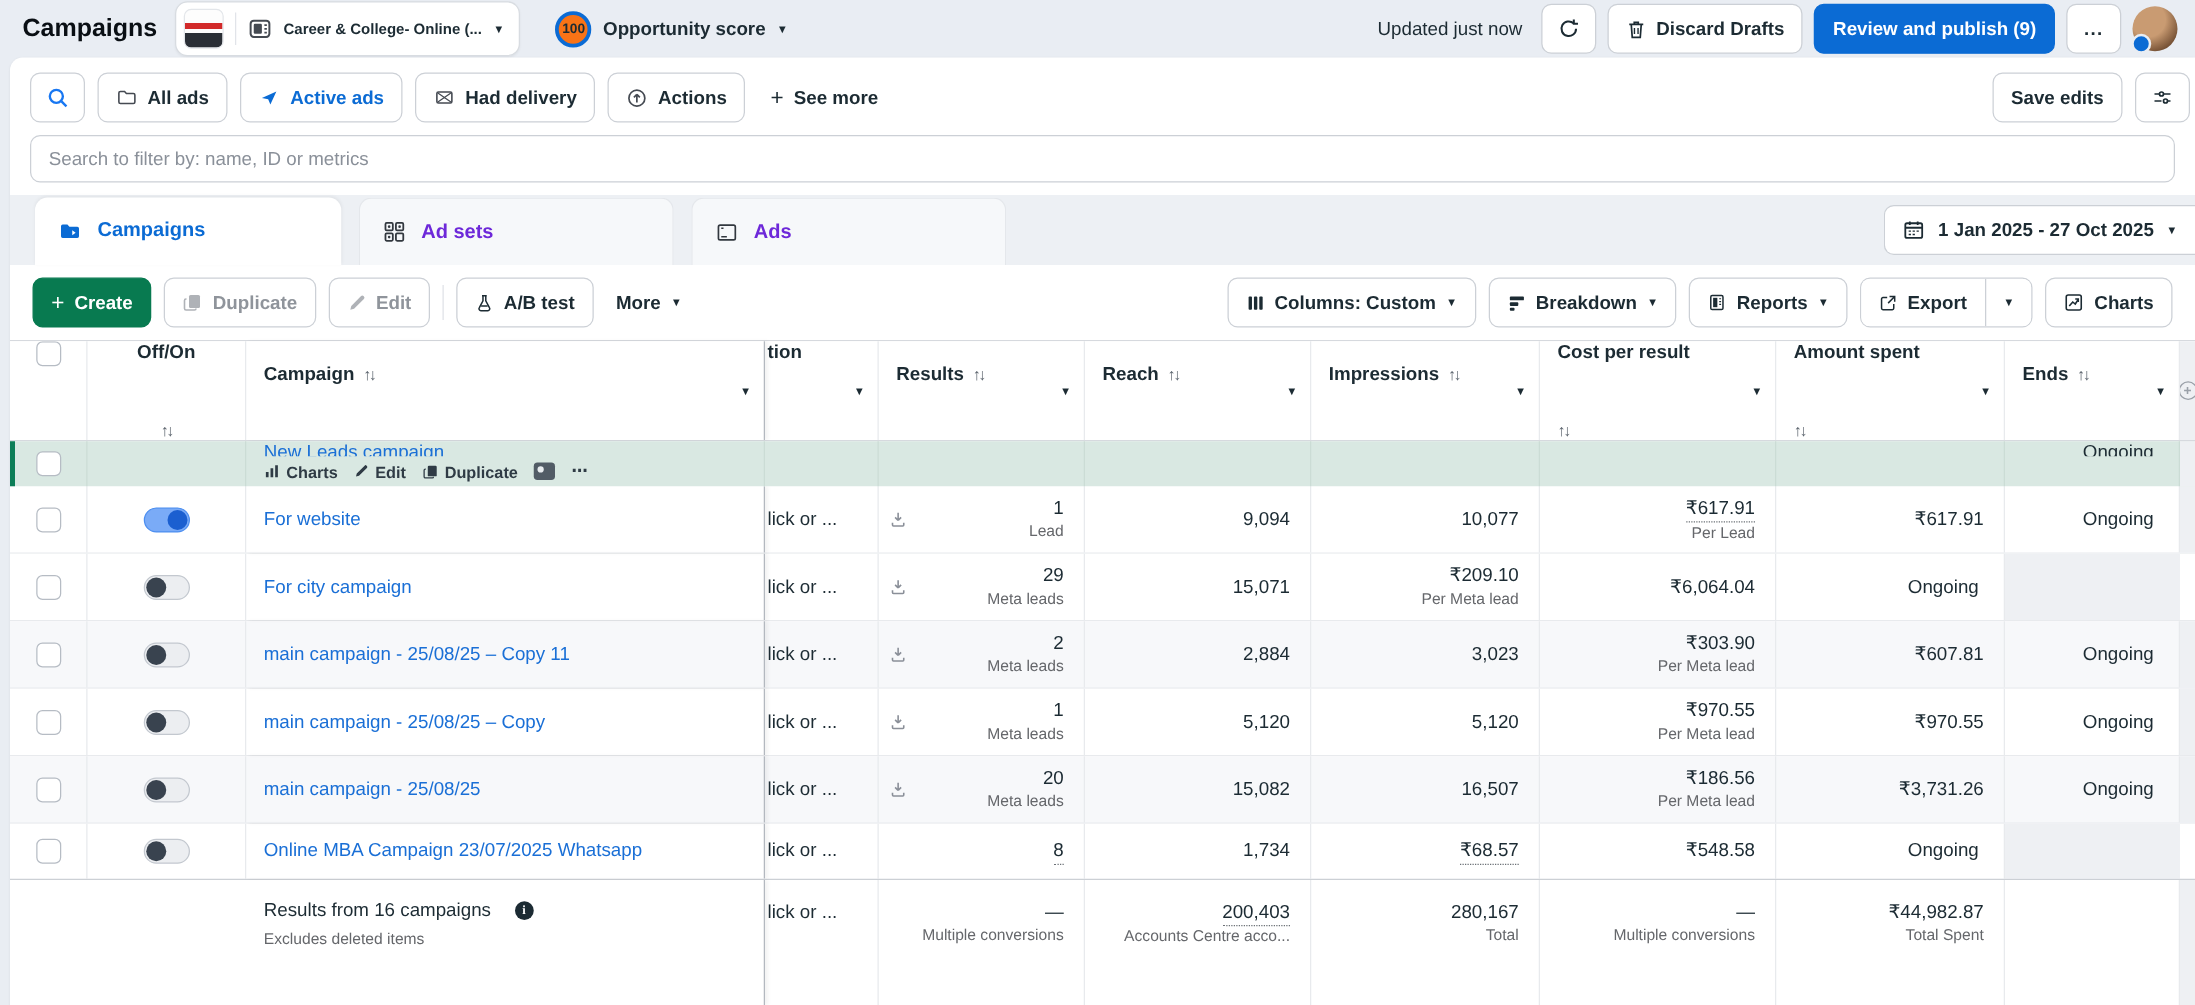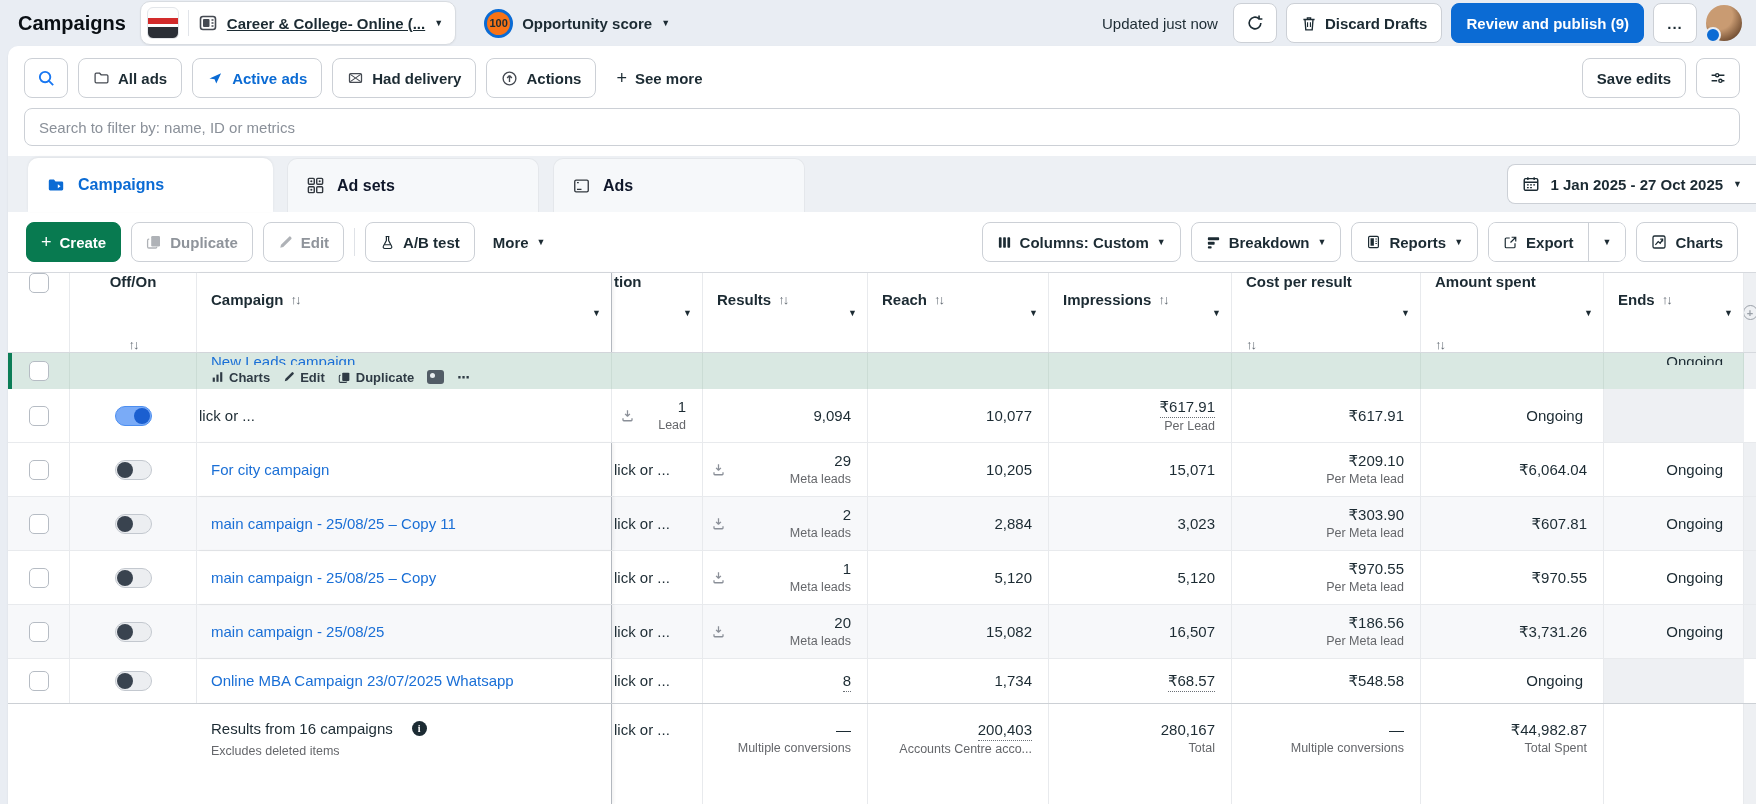--- a/index.html
+++ b/index.html
@@ -10,21 +10,21 @@
   }
   svg { display:block; }
   
   .topbar { height:46px; display:flex; align-items:center; padding:0 14px 0 18px; gap:14px; }
   .page-title { font-size:20px; font-weight:bold; color:#0a0f14; }
   .acct-pill { background:#fff; border:1px solid #d8dce1; border-radius:10px; height:44px;
     display:flex; align-items:center; gap:9px; padding:5px 12px 5px 6px; box-shadow:0 1px 2px rgba(0,0,0,.05); }
   .acct-logo { width:32px; height:32px; border-radius:6px; border:1px solid #e3e6ea; overflow:hidden;
     background:linear-gradient(180deg,#fdfdfd 0 34%, #d22a2a 34% 52%, #fdfdfd 52% 62%, #2b2f36 62% 100%); }
   .vdiv { width:1px; height:26px; background:#e1e4e9; }
-  .acct-name { font-weight:bold; font-size:15px;text-decoration:underline; }
+  .acct-name { font-weight:bold; font-size:12px; }
   .caret { font-size:9px; color:#1c2b33; line-height:1; }
   .opp { display:flex; align-items:center; gap:9px; margin-left:14px; }
   .opp-ring { width:29px; height:29px; border-radius:50%; border:3.5px solid #0b6bd4; background:#f97316;
     display:flex; align-items:center; justify-content:center; font-size:11px; font-weight:bold; }
   .opp-label { font-weight:bold; font-size:15px; }
   .top-right { margin-left:auto; display:flex; align-items:center; gap:9px; }
   .updated { font-size:15px; margin-right:6px; }
   .btn { height:40px; border:1px solid #ccd0d6; background:#fff; border-radius:8px;
     display:flex; align-items:center; justify-content:center; gap:8px; padding:0 14px;
     font-size:15px; font-weight:bold; color:#1c2b33; cursor:pointer; white-space:nowrap; }
@@ -32,37 +32,37 @@
   .btn.primary { background:#0b6bd4; border-color:#0b6bd4; color:#fff; }
   .avatar { width:36px; height:36px; border-radius:50%; position:relative;
     background:radial-gradient(circle at 35% 30%, #c99b72 0 40%, #7a5538 75%, #4a3322 100%); }
   .avatar::after { content:""; position:absolute; left:-1px; bottom:-2px; width:12px; height:12px;
     border-radius:50%; background:#0b6bd4; border:2px solid #e9edf3; }
   
   .card { position:absolute; left:8px; top:46px; width:1748px; height:758px;
     background:#fff; border-radius:10px 0 0 0; box-shadow:0 1px 2px rgba(0,0,0,.08);
     display:flex; flex-direction:column; overflow:hidden; }
   
-  .filters { display:flex; gap:10px; padding:12px 16px 0 16px; }
+  .filters { display:flex; gap:10px; padding:12px 4px 0 16px; }
   .filters .active-label { color:#0b6bd4; }
   .see-more { display:flex; align-items:center; gap:8px; font-weight:bold; padding:0 10px; cursor:pointer; }
   .plus { font-size:18px; font-weight:normal; color:#1c2b33; }
   .filters .spacer { margin-left:auto; }
   
   .searchrow { padding:10px 16px 2px 16px; }
   .searchrow input { width:100%; height:38px; border:1px solid #ccd0d6; border-radius:8px;
     padding:0 14px; font-size:15px; font-family:inherit; color:#1c2b33; outline:none; }
   .searchrow input::placeholder { color:#8a9099; }
   
   .tabstrip { margin-top:8px; background:#edf0f4; height:56px; display:flex; align-items:flex-end;
     padding-left:20px; gap:14px; position:relative; }
   .tab { height:54px; border-radius:10px 10px 0 0; display:flex; align-items:center; gap:12px;
     padding:0 18px; font-size:16px; font-weight:bold; cursor:pointer; }
   .tab.active { background:#fff; color:#0b6bd4; width:245px; box-shadow:0 -1px 3px rgba(0,0,0,.06); }
-  .tab.inactive { background:#f6f8fa; color:#0f172a; width:252px; border:1px solid #e4e7eb; border-bottom:none; }
+  .tab.inactive { background:#f6f8fa; color:#6d28d9; width:252px; border:1px solid #e4e7eb; border-bottom:none; }
   .daterange { position:absolute; right:0; top:8px; height:40px; background:#fff; border:1px solid #ccd0d6;
     border-radius:8px 0 0 8px; border-right:none; display:flex; align-items:center; gap:10px; padding:0 14px;
     font-weight:bold; cursor:pointer; }
   
   .toolbar { display:flex; align-items:center; gap:10px; padding:10px 18px 10px 18px; background:#fff; }
   .toolbar .grp-right { margin-left:auto; display:flex; gap:10px; align-items:center; }
   .btn.create { background:#087a50; border-color:#087a50; color:#fff; }
   .btn.dim { color:#8f949b; }
   .btn.dim svg { opacity:.55; }
   .more-btn { display:flex; align-items:center; gap:8px; font-weight:bold; padding:0 8px; cursor:pointer; }
@@ -505,20 +505,23 @@
     <div id="rows">
         <div class="trow drow">
           <div class="td center">
             <span class="cb"></span>
           </div>
           <div class="td center">
             <span class="toggle on">
               <span class="knob"></span>
             </span>
           </div>
+          <div class="td camp">
+            <span class="link">For website</span>
+          </div>
           <div class="td attr">
             <span class="val">lick or ...</span>
           </div>
           <div class="td results-cell">
             <span class="dl">
               <svg width="15" height="15" viewBox="0 0 20 20">
                 <path d="M10 3v8M10 11l3.2-3.2M10 11 6.8 7.8" fill="none" stroke="#8a8f98" stroke-width="1.7"></path>
                 <path d="M4 13.5V16a1 1 0 0 0 1 1h10a1 1 0 0 0 1-1v-2.5" fill="none" stroke="#8a8f98" stroke-width="1.7"></path>
               </svg>
             </span>
@@ -564,23 +567,20 @@
             <span class="dl">
               <svg width="15" height="15" viewBox="0 0 20 20">
                 <path d="M10 3v8M10 11l3.2-3.2M10 11 6.8 7.8" fill="none" stroke="#8a8f98" stroke-width="1.7"></path>
                 <path d="M4 13.5V16a1 1 0 0 0 1 1h10a1 1 0 0 0 1-1v-2.5" fill="none" stroke="#8a8f98" stroke-width="1.7"></path>
               </svg>
             </span>
             <span class="results-stack">
               <span class="val">29</span>
               <span class="sub">Meta leads</span>
             </span>
-          </div>
-          <div class="td num">
-            <span class="val">10,205</span>
           </div>
           <div class="td num">
             <span class="val">15,071</span>
           </div>
           <div class="td num">
             <span class="val">₹209.10</span>
             <span class="sub">Per Meta lead</span>
           </div>
           <div class="td num">
             <span class="val">₹6,064.04</span>

